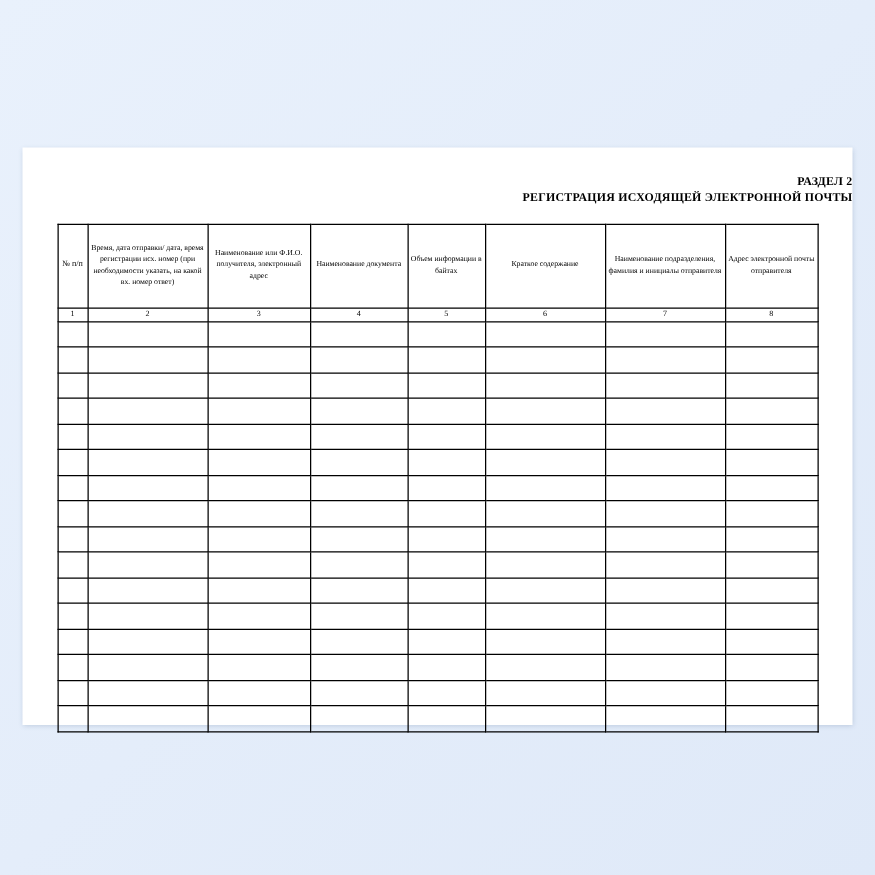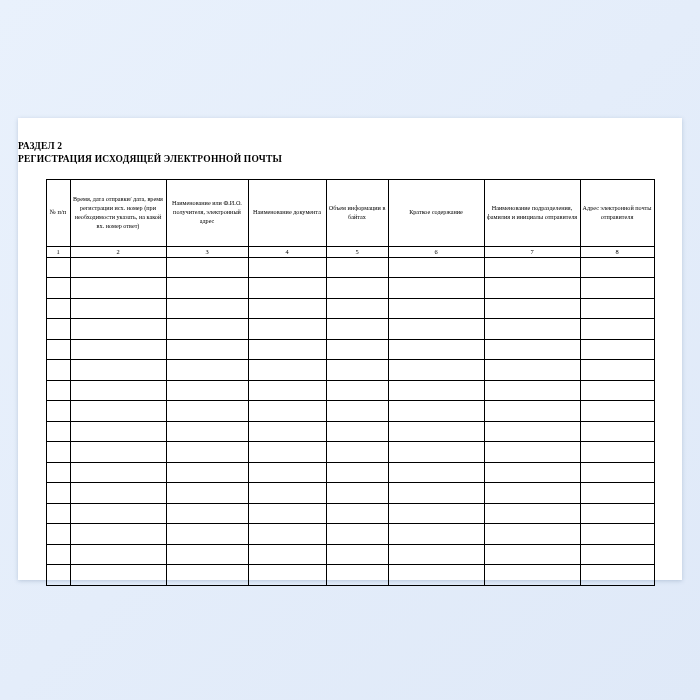--- a/index.html
+++ b/index.html
@@ -24,21 +24,21 @@
   .sheet {
     position: absolute;
     left: 18px;
     top: 118px;
     width: 664px;
     height: 462px;
     background: #ffffff;
     box-shadow: 0 1px 4px rgba(60, 90, 130, 0.25);
   }
   .doc-title {
-    text-align: left;
+    text-align: right;
     font-weight: bold;
     font-size: 9.5px;
     letter-spacing: 0.2px;
     line-height: 1.35;
     color: #000;
     margin-top: 22px;
   }
   .doc-title .line2 {
     display: block;
   }

